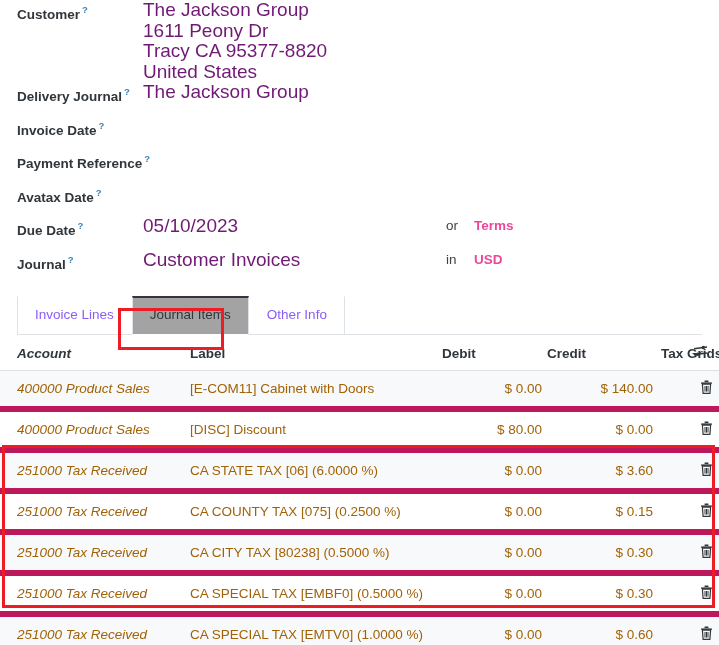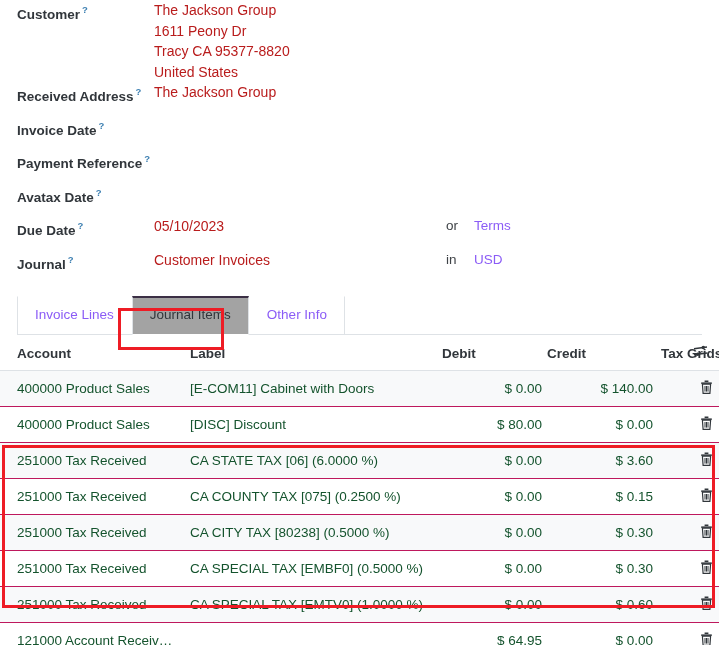--- a/index.html
+++ b/index.html
@@ -31,44 +31,44 @@
   }
   .qmark{
     color:#3c7fb1;
     font-size:9.5px;
     vertical-align:super;
     margin-left:2px;
     font-weight:bold;
     cursor:help;
   }
   .fvalue{
-    color:#b91c1c;
-    line-height:20px;
-    font-size:14px;
-    margin-left:11px;
+    color:#701a75;
+    line-height:20px;
+    font-size:19px;
   }
   .fvalue .line{line-height:20.5px;}
   .inline-extra{
     display:flex;
     align-items:flex-start;
     margin-left:auto;
   }
   .join-word{
     color:#3f4347;
     font-size:13.5px;
     line-height:20px;
     width:28px;
     flex:0 0 28px;
   }
   .link-val{
-    color:#8b5cf6;
+    color:#ec4899;
     font-size:13.5px;
     line-height:20px;
     width:245px;
     flex:0 0 245px;
+    font-weight:bold;
   }
 
   
   .tabs-wrap{
     margin-top:13px;
     padding:0 17px 0 17px;
     position:relative;
   }
   .tabs{
     display:flex;
@@ -110,29 +110,29 @@
     font-weight:bold;
     color:#31363b;
     padding:10px 0 9px 0;
     border-bottom:1px solid #dee2e6;
     text-align:left;
     vertical-align:middle;
     white-space:nowrap;
   }
   table.jitems td{
     font-size:13.5px;
-    color:#14532d;
+    color:#a16207;
     padding:9px 0 9px 0;
-    border-bottom:1px solid #be185d;
+    border-bottom:6px solid #be185d;
     vertical-align:middle;
     white-space:nowrap;
     overflow:hidden;
     text-overflow:ellipsis;
   }
-  .c-account{width:176px;padding-left:17px !important;box-sizing:border-box;}
+  .c-account{width:176px;padding-left:17px !important;box-sizing:border-box;font-style:italic;}
   .c-label{width:266px;padding-left:14px !important;box-sizing:border-box;}
   .c-debit{width:105px;text-align:right;padding-right:5px !important;box-sizing:border-box;}
   .c-credit{width:110px;text-align:right;padding-right:4px !important;box-sizing:border-box;}
   .c-grids{width:36px;text-align:left;padding-left:4px !important;box-sizing:border-box;}
   .c-opt{width:26px;text-align:center;box-sizing:border-box;}
   tr.shade td{background:#f8f9fa;}
   .trash{
     display:inline-block;
     color:#31363b;
     cursor:pointer;
@@ -159,21 +159,21 @@
     <div class="frow">
       <div class="flabel"><span>Customer</span><span class="qmark">?</span></div>
       <div class="fvalue">
         <div class="line">The Jackson Group</div>
         <div class="line">1611 Peony Dr</div>
         <div class="line">Tracy CA 95377-8820</div>
         <div class="line">United States</div>
       </div>
     </div>
     <div class="frow">
-      <div class="flabel"><span>Received Address</span><span class="qmark">?</span></div>
+      <div class="flabel"><span>Delivery Journal</span><span class="qmark">?</span></div>
       <div class="fvalue">
         <div class="line">The Jackson Group</div>
       </div>
     </div>
     <div class="frow">
       <div class="flabel"><span>Invoice Date</span><span class="qmark">?</span></div>
       <div class="fvalue">
         <div class="line">&nbsp;</div>
       </div>
     </div>

